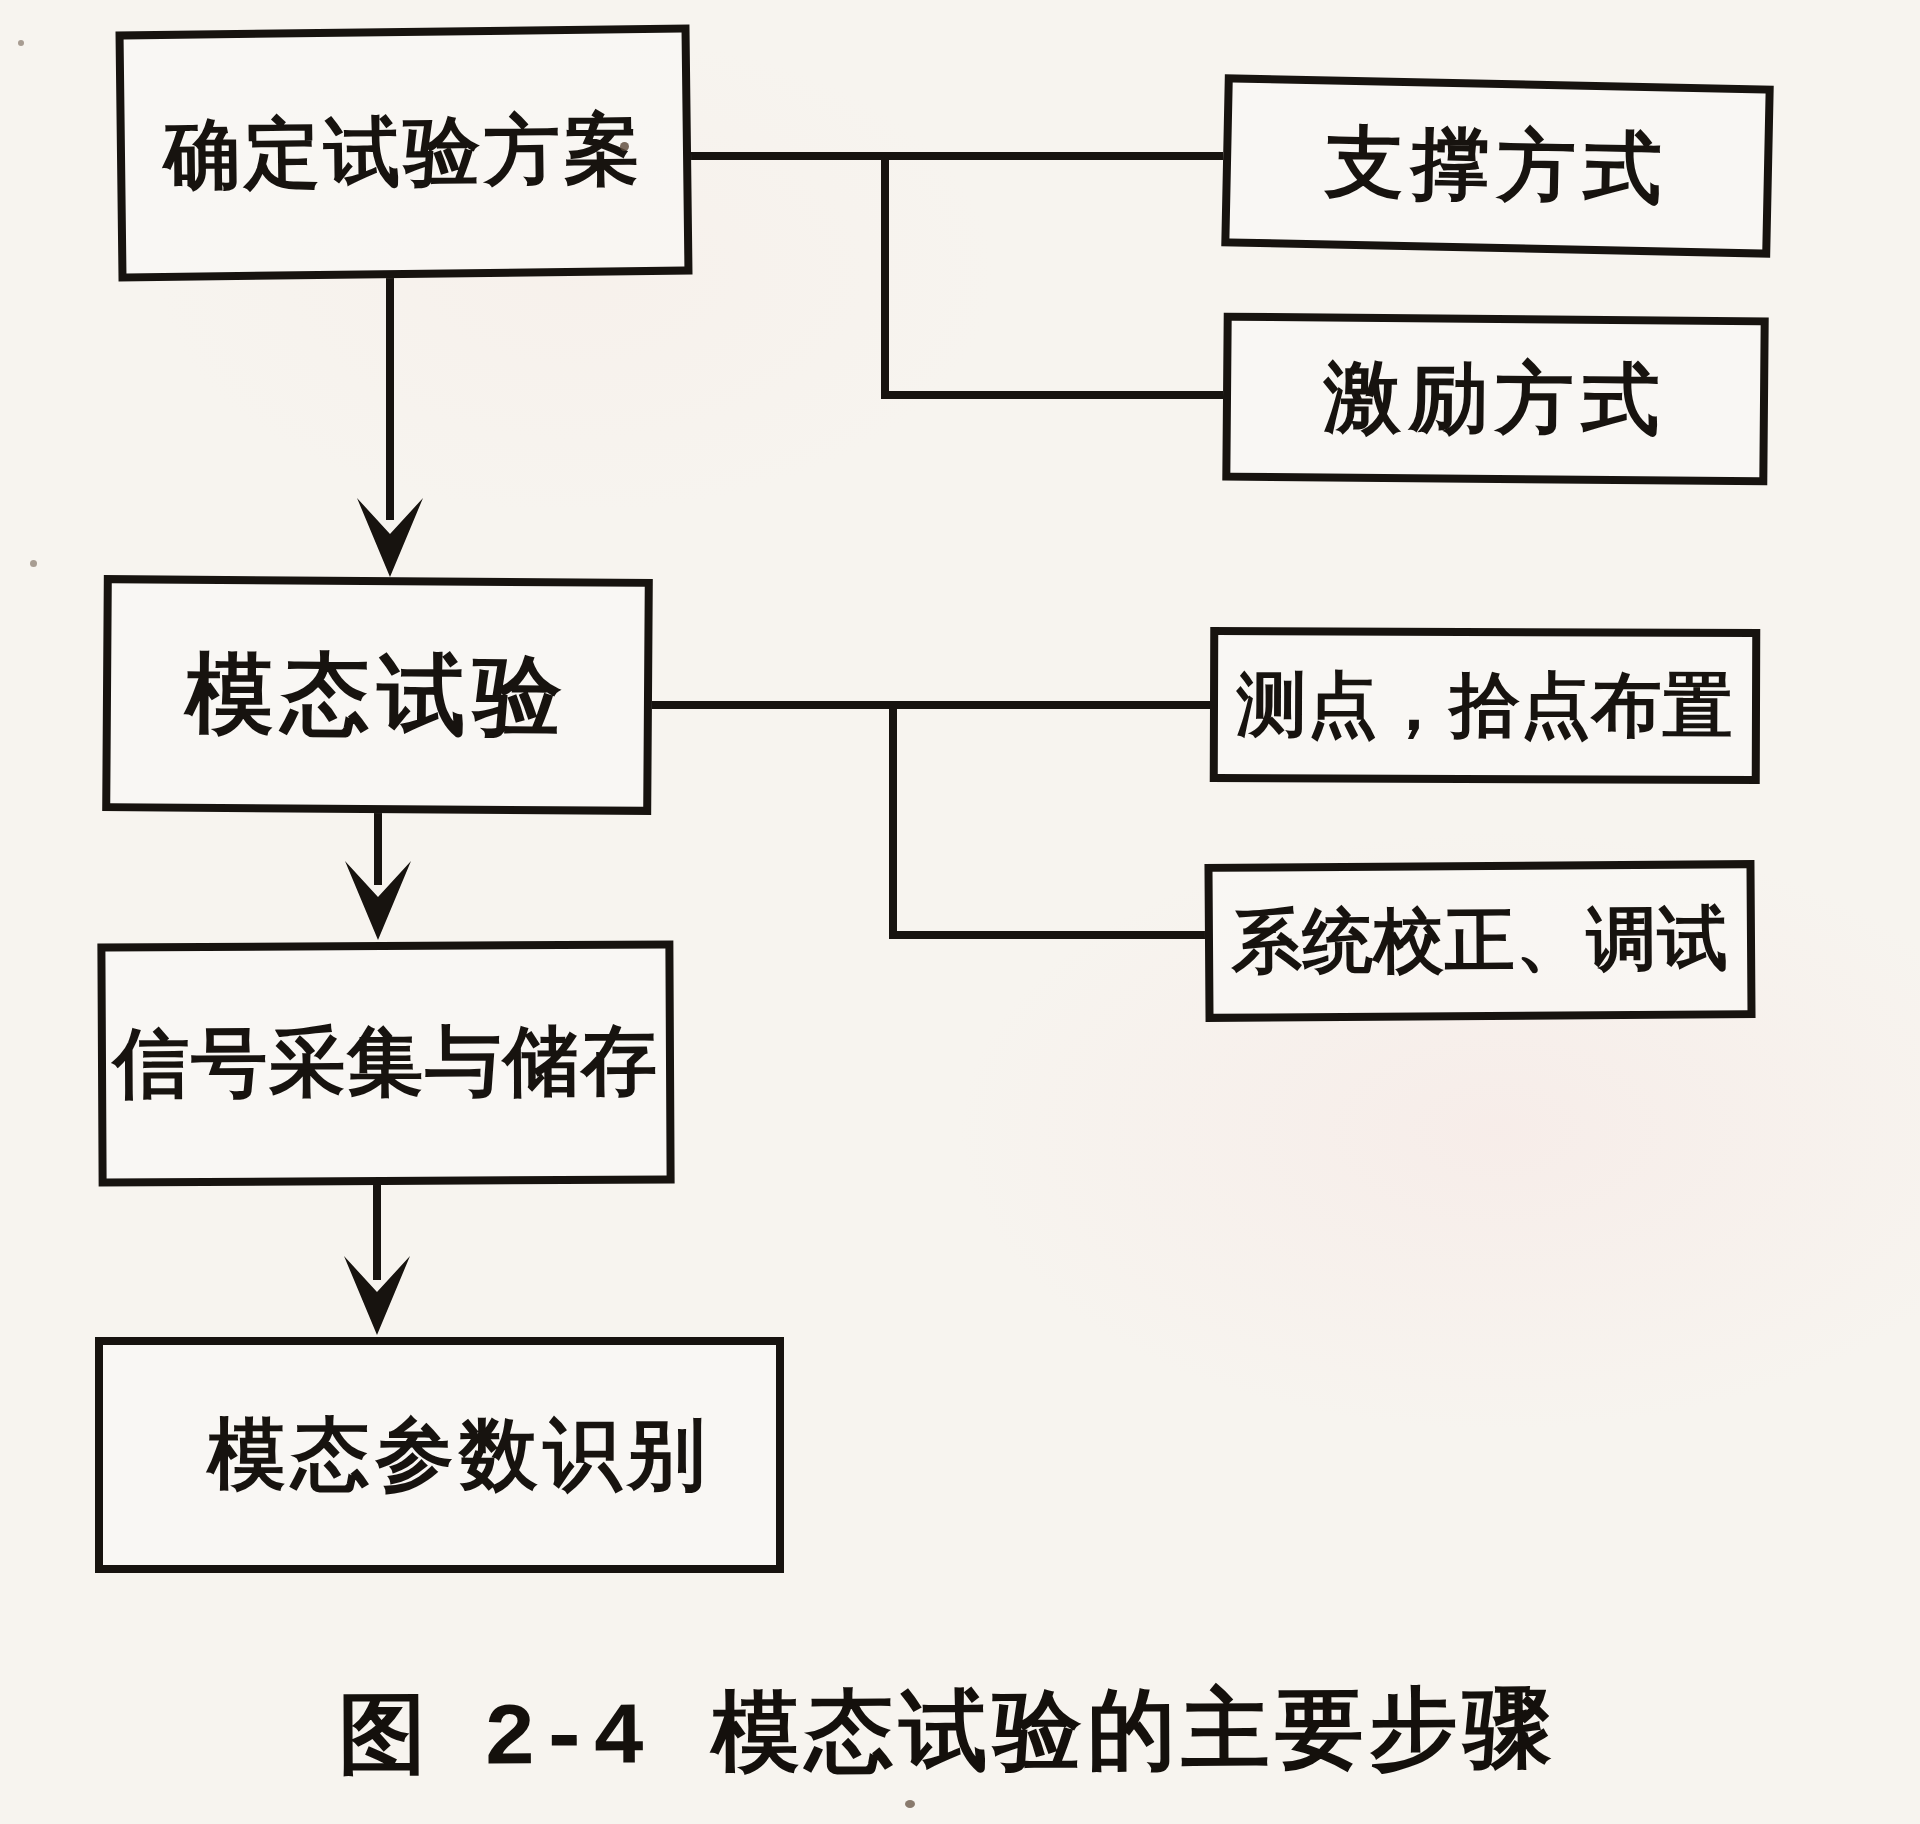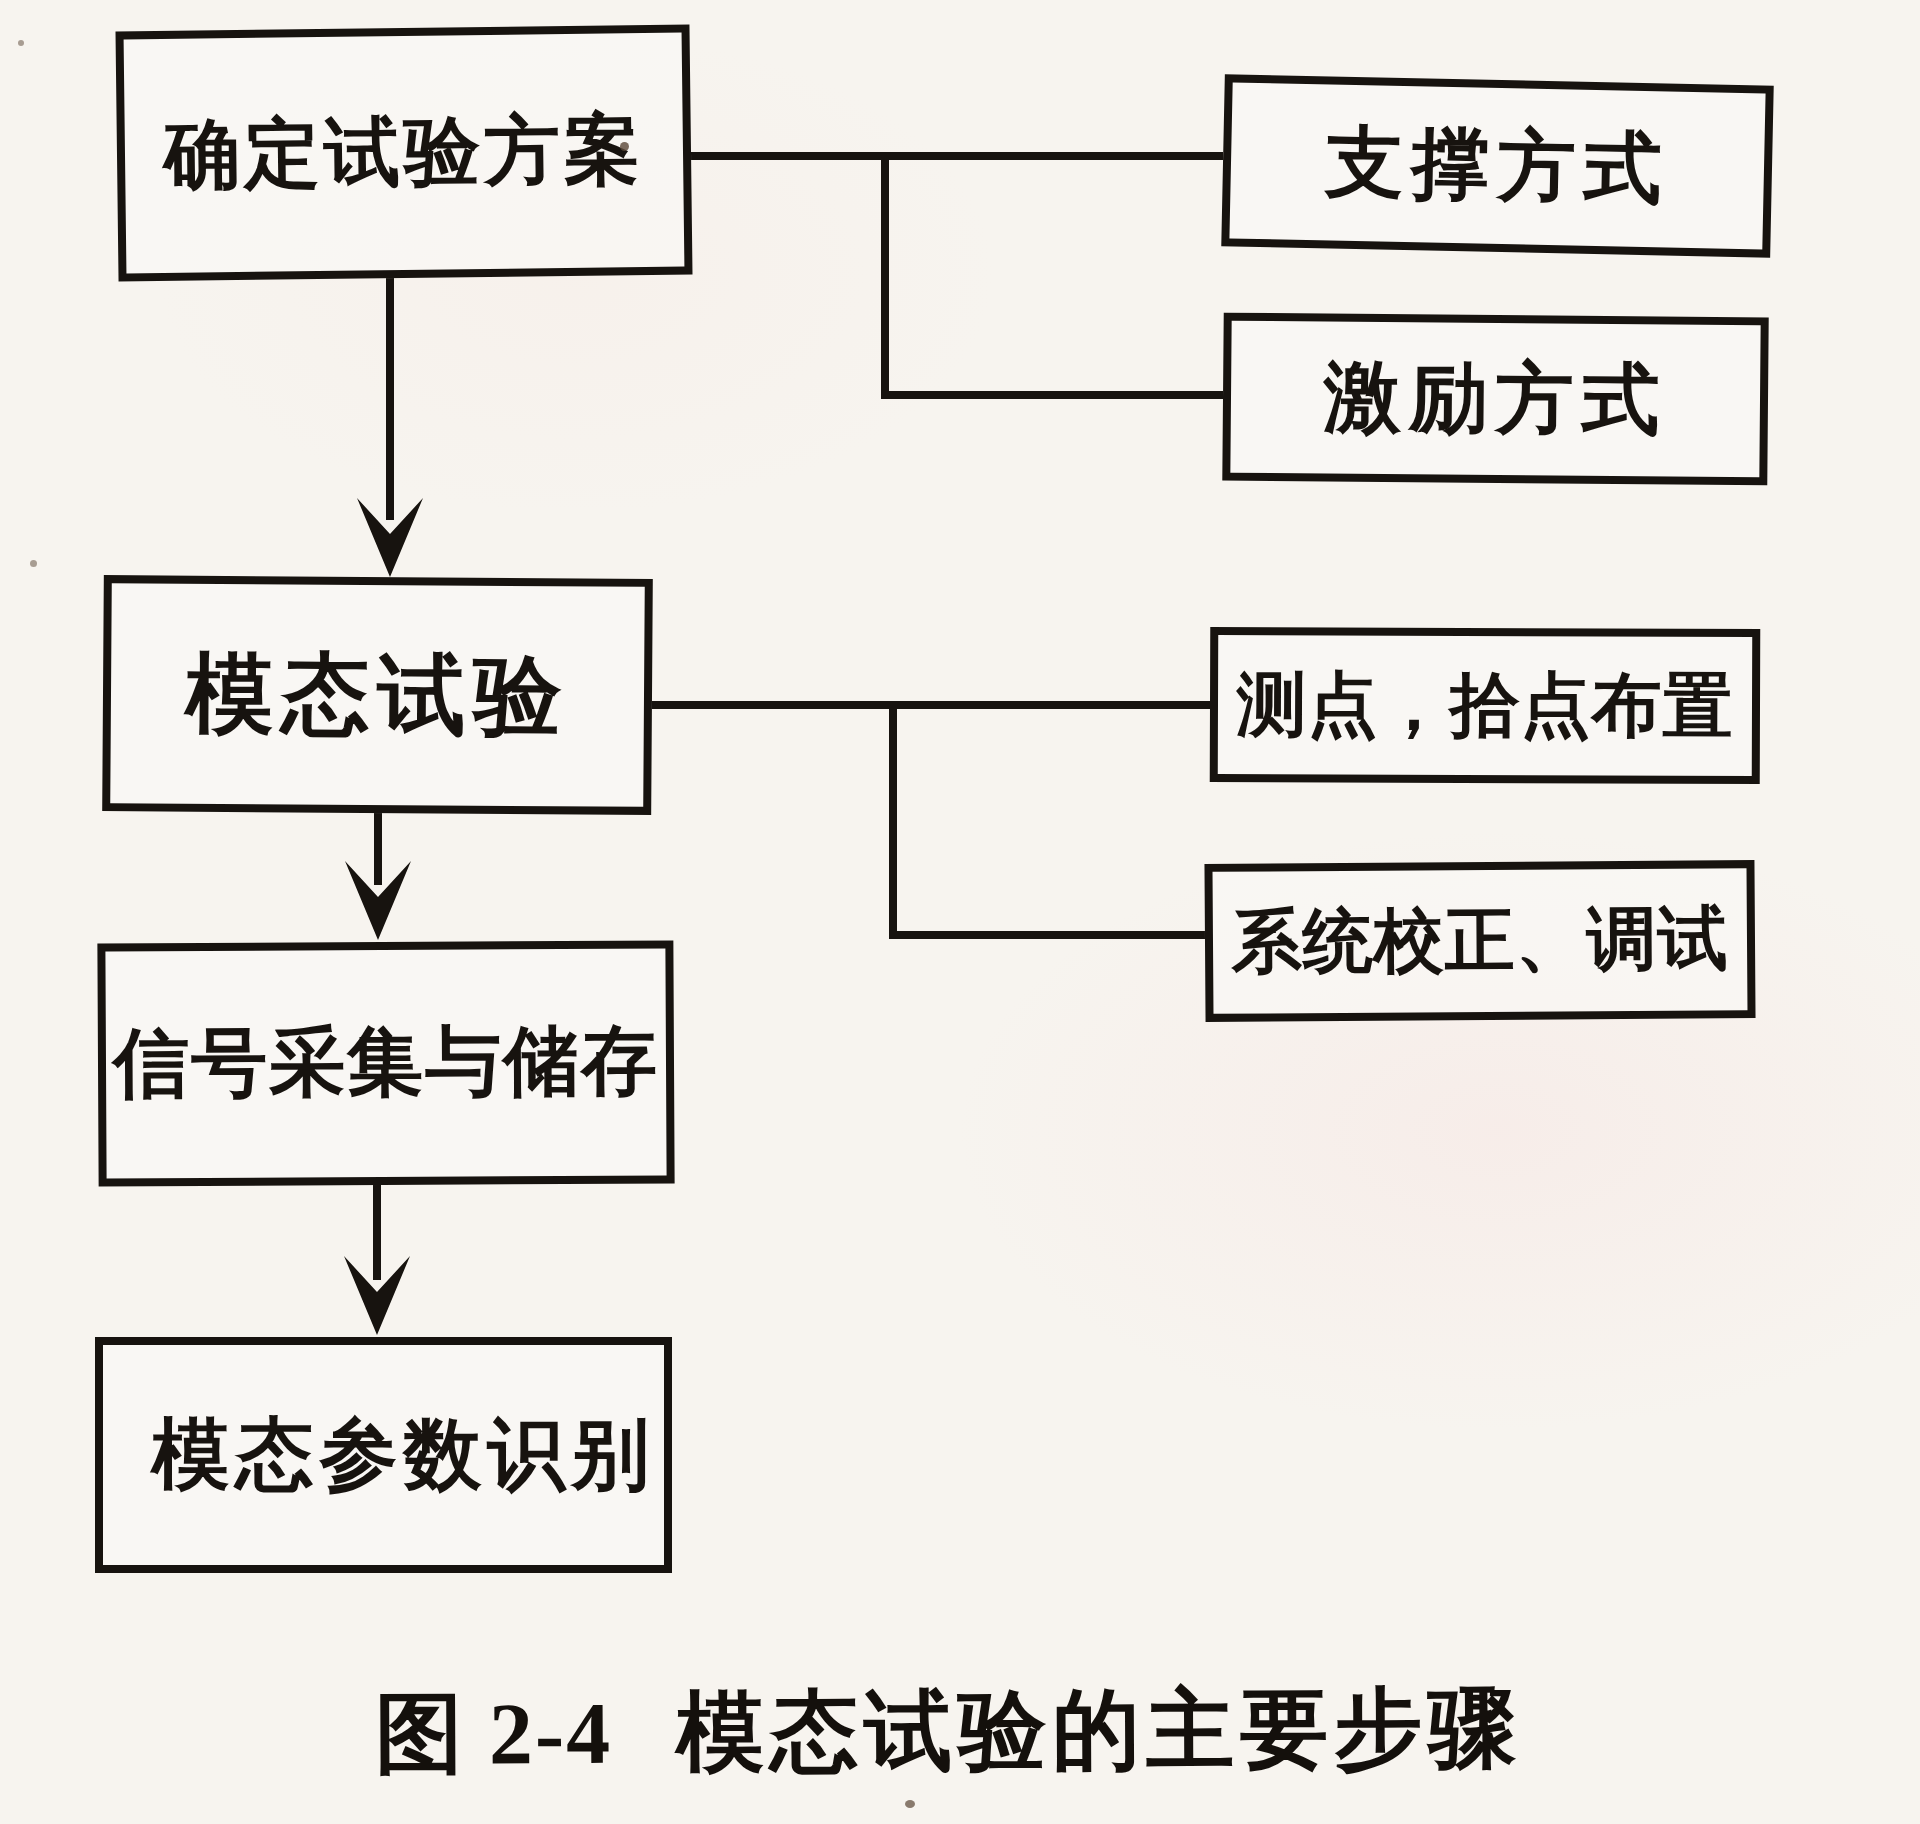--- a/index.html
+++ b/index.html
@@ -9,21 +9,21 @@
   }
   .page {
     position: relative;
     width: 1920px;
     height: 1824px;
     overflow: hidden;
     background:
       radial-gradient(ellipse 900px 500px at 78% 62%, rgba(246,215,215,0.25), rgba(246,215,215,0) 60%),
       radial-gradient(ellipse 700px 400px at 30% 15%, rgba(247,226,220,0.18), rgba(247,226,220,0) 60%),
       #f7f4ef;
-    font-family: Liberation Serif, serif;
+    font-family: Liberation Mono, monospace;
     color: #17130f;
   }
   .speck {
     position: absolute;
     border-radius: 50%;
     background: #5a4636;
     opacity: 0.8;
   }
   .fc-box {
     position: absolute;
@@ -33,21 +33,21 @@
     display: flex;
     align-items: center;
     justify-content: center;
     white-space: nowrap;
     font-weight: 600;
   }
   
   .box-step-1 { left: 117px; top:  28px; width: 574px; height: 250px; font-size: 76px; letter-spacing: 4px; transform: rotate(-0.7deg); }
   .box-step-2 { left: 103px; top: 577px; width: 549px; height: 236px; font-size: 88px; letter-spacing: 8px; transform: rotate(0.4deg); }
   .box-step-3 { left:  98px; top: 942px; width: 576px; height: 243px; font-size: 76px; letter-spacing: 2px; transform: rotate(-0.3deg); }
-  .box-step-4 { left:  95px; top: 1337px; width: 577px; height: 236px; font-size: 78px; letter-spacing: 6px; padding-left: 40px; }
+  .box-step-4 { left:  95px; top: 1337px; width: 689px; height: 236px; font-size: 78px; letter-spacing: 6px; padding-left: 40px; }
   
   .box-detail-1 { left: 1223px; top:  80px; width: 549px; height: 172px; font-size: 78px; letter-spacing: 8px; transform: rotate(1.2deg); }
   .box-detail-2 { left: 1223px; top: 315px; width: 545px; height: 168px; font-size: 78px; letter-spacing: 8px; transform: rotate(0.5deg); }
   .box-detail-3 { left: 1210px; top: 628px; width: 550px; height: 155px; font-size: 70px; letter-spacing: 1px; transform: rotate(0.2deg); }
   .box-detail-4 { left: 1205px; top: 862px; width: 550px; height: 158px; font-size: 70px; letter-spacing: 1px; transform: rotate(-0.4deg); }
 
   .connector-layer {
     position: absolute;
     left: 0; top: 0;
     width: 1920px;

